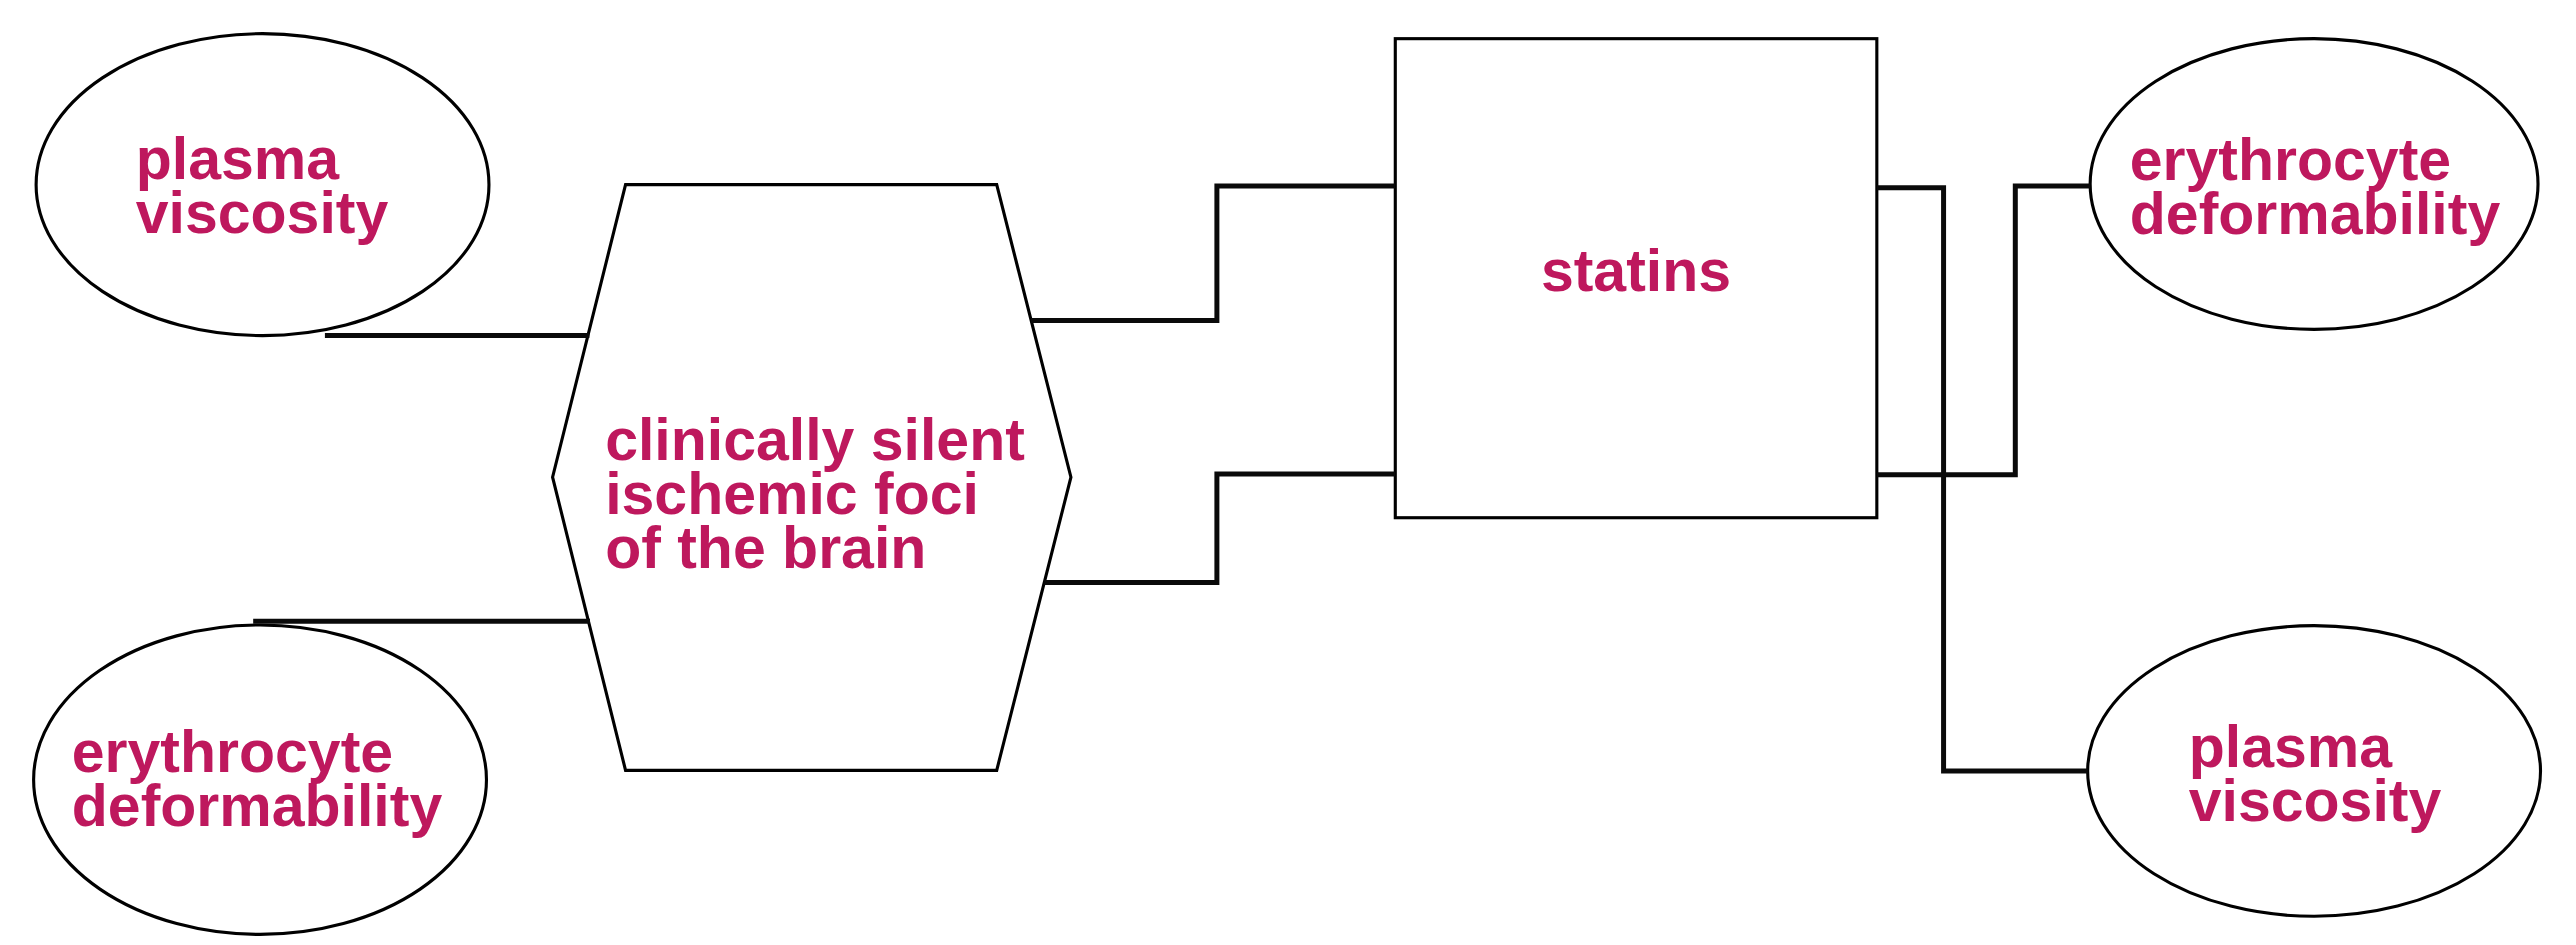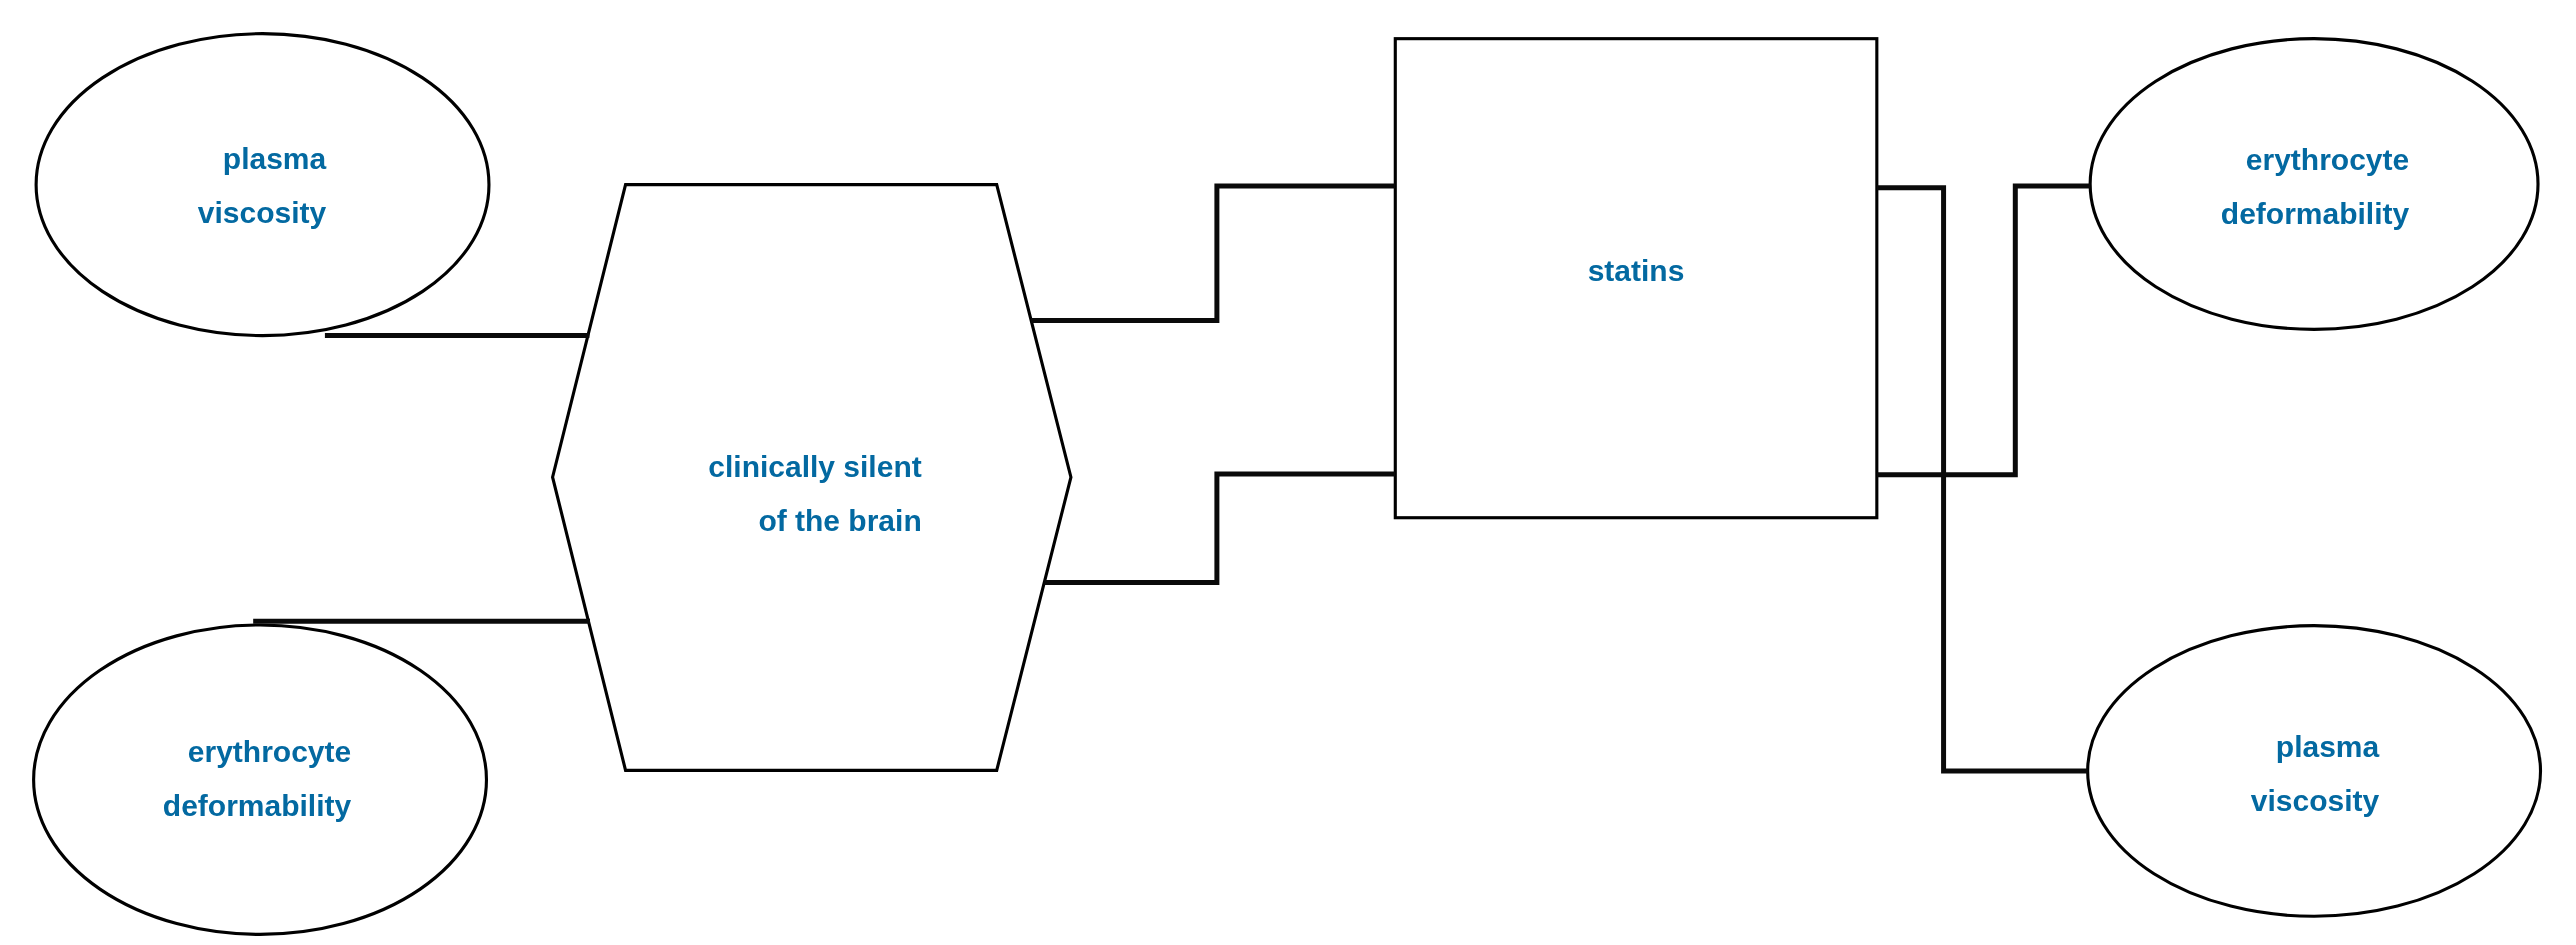--- a/index.html
+++ b/index.html
@@ -31,25 +31,25 @@
   .edge {
     fill: none;
     stroke: #0a0a0a;
     stroke-width: 8;
     stroke-linejoin: miter;
     stroke-linecap: butt;
   }
   .label {
     position: absolute;
     transform: translate(-50%, -50%);
-    text-align: right;
+    text-align: left;
     font-weight: bold;
-    font-size: 30px;
+    font-size: 59px;
     line-height: 54px;
-    color: #0369a1;
+    color: #be185d;
     white-space: nowrap;
   }
 </style>
 </head>
 <body>
 
 <div class="canvas">
 
   <svg viewBox="0 0 4128 1515">
 
@@ -73,20 +73,21 @@
     <div>viscosity</div>
   </div>
 
   <div class="label" style="left:257px; top:779px;">
     <div>erythrocyte</div>
     <div>deformability</div>
   </div>
 
   <div class="label" style="left:805px; top:494px;margin-left:10px;">
     <div>clinically silent</div>
+    <div>ischemic foci</div>
     <div>of the brain</div>
   </div>
 
   <div class="label" style="left:1636px; top:271px;">
     <div>statins</div>
   </div>
 
   <div class="label" style="left:2315px; top:187px;">
     <div>erythrocyte</div>
     <div>deformability</div>

